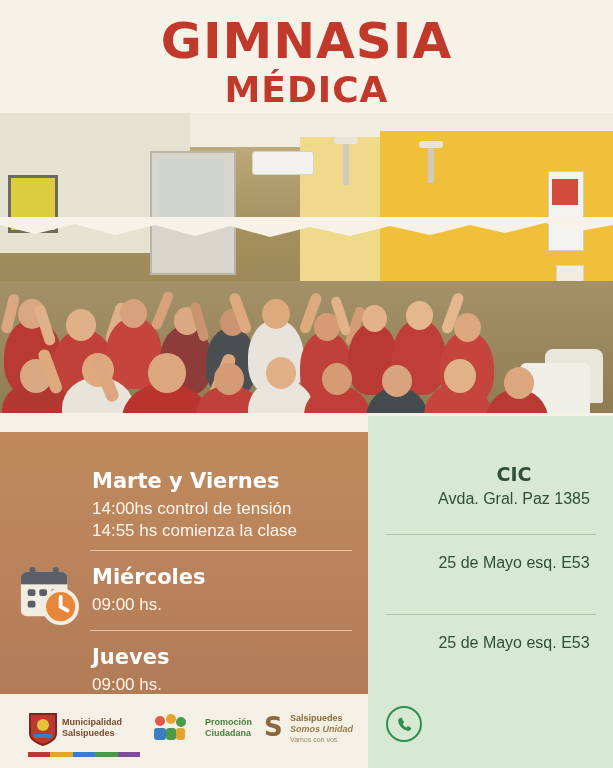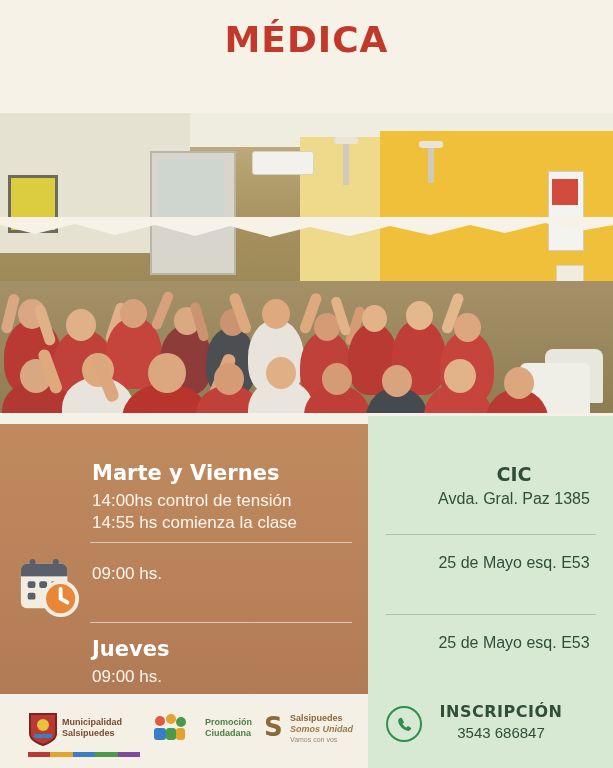--- a/index.html
+++ b/index.html
@@ -75,21 +75,21 @@
     position:absolute;left:0;top:104px;width:613px;height:26px;
     background:#f7f2e8;
     clip-path:polygon(0 0,613px 0,613px 8px,580px 14px,545px 6px,505px 16px,470px 8px,430px 18px,390px 9px,350px 19px,310px 10px,270px 20px,230px 9px,195px 19px,155px 8px,115px 18px,75px 7px,35px 17px,0 8px);
   }
 
   
   .lower{
     position:absolute;left:0;top:416px;width:613px;height:352px;
   }
   .panel-left{
-    position:absolute;left:0;top:8px;width:368px;height:278px;
+    position:absolute;left:0;top:16px;width:368px;height:278px;
     background:linear-gradient(180deg,#c08a5e 0%, #b8815a 60%, #b07a55 100%);
   }
   .panel-right{
     position:absolute;left:368px;top:0;width:245px;height:278px;
     background:#d7e8d3;
   }
   .footer-band{
     position:absolute;left:0;top:278px;width:613px;height:74px;
     background:#f5f0e6;
   }
@@ -141,20 +141,21 @@
     position:absolute;left:18px;top:12px;width:32px;height:32px;border-radius:50%;
     border:2px solid #2f8f4e;display:flex;align-items:center;justify-content:center;
   }
 </style>
 </head>
 <body>
 
 <div class="poster">
 
   <div class="header">
+    <div class="title-1">GIMNASIA</div>
     <div class="title-2">MÉDICA</div>
   </div>
 
   <div class="photo">
     <div class="photo-bg"></div>
     <div class="wall-ceiling"></div>
     <div class="wall-left"></div>
     <div class="wall-yellow2"></div>
     <div class="wall-yellow"></div>
     <div class="board"></div>
@@ -267,20 +268,21 @@
       <div class="sep" style="left:90px;top:118px;width:262px;"></div>
       <div class="sep" style="left:90px;top:198px;width:262px;"></div>
 
       <div class="block" style="left:92px;top:38px;width:264px;">
         <div class="b-title">Marte y Viernes</div>
         <div class="b-line" style="margin-top:5px;">14:00hs control de tensión</div>
         <div class="b-line">14:55 hs comienza la clase</div>
       </div>
 
       <div class="block" style="left:92px;top:134px;width:264px;">
+        <div class="b-title">Miércoles</div>
         <div class="b-line" style="margin-top:5px;">09:00 hs.</div>
       </div>
 
       <div class="block" style="left:92px;top:214px;width:264px;">
         <div class="b-title">Jueves</div>
         <div class="b-line" style="margin-top:5px;">09:00 hs.</div>
       </div>
     </div>
 
     <div class="panel-right">
@@ -343,20 +345,16 @@
         <div class="logo-text3" style="position:absolute;left:28px;top:28px;font-weight:normal;font-size:7px;color:#9a8a6a;">Vamos con vos</div>
       </div>
     </div>
 
     <div class="footer-right">
       <div class="phone-circle">
         <svg width="17" height="17" viewBox="0 0 24 24">
           <path d="M6.6 2.5 C5.2 2.5 3 4.5 3 6.5 c0 6.8 7.7 14.5 14.5 14.5 2 0 4-2.2 4-3.6 0-.6-.3-1-0.9-1.3l-3.2-1.5c-.6-.3-1.2-.1-1.6.4l-1.1 1.4c-2.3-1.1-4.3-3.1-5.4-5.4l1.4-1.1c.5-.4.7-1 .4-1.6L8.5 3.4 C8.2 2.8 7.8 2.5 6.6 2.5 z" fill="#2f8f4e"></path>
         </svg>
       </div>
-      <div class="insc" style="left:28px;width:210px;">
-        <div class="insc-title">INSCRIPCIÓN</div>
-        <div class="insc-num">3543 686847</div>
-      </div>
     </div>
 
   </div>
 </div>
 
 </body></html>

